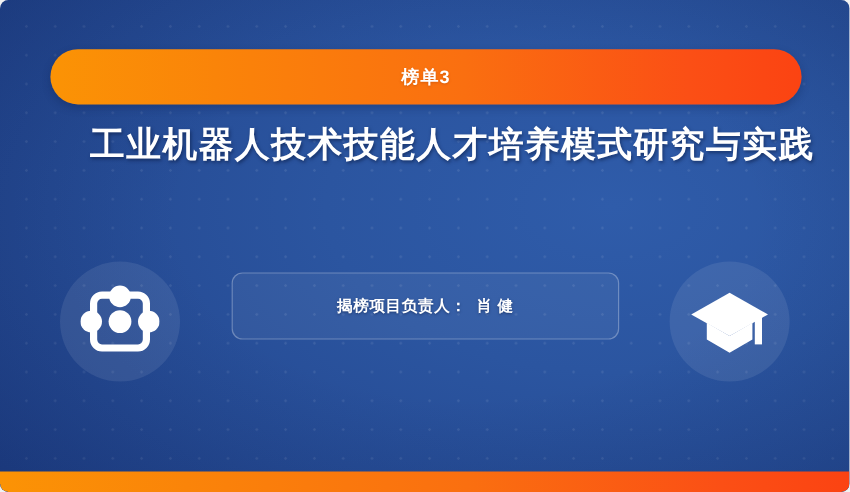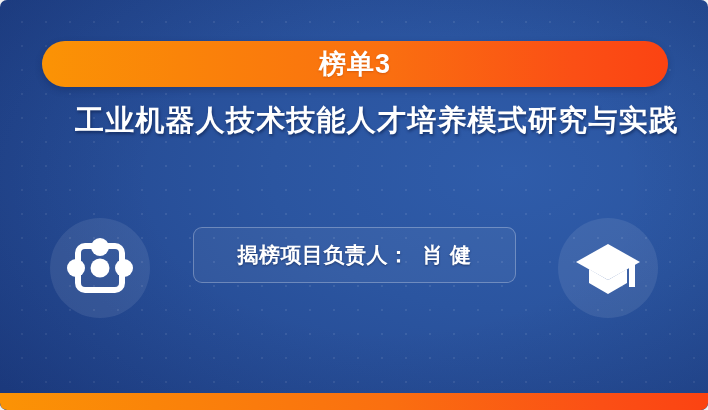--- a/index.html
+++ b/index.html
@@ -52,21 +52,21 @@
     height: 46px;
     border-radius: 23px;
     background: linear-gradient(90deg, #fb9305 0%, #fa8409 22%, #fa6f10 55%, #fb4f15 85%, #fb4312 100%);
     box-shadow: 0 3px 7px rgba(10,25,70,0.28);
     display: flex;
     align-items: center;
     justify-content: center;
   }
   .badge-label {
     color: #ffffff;
-    font-size: 27px;
+    font-size: 15px;
     font-weight: bold;
     letter-spacing: 1px;
     text-shadow: 0 1px 2px rgba(150,50,0,0.35);
   }
 
   
   .title {
     position: absolute;
     left: 0;
     right: 0;
@@ -107,21 +107,21 @@
     box-sizing: border-box;
     border: 1px solid rgba(255,255,255,0.28);
     border-radius: 9px;
     background: rgba(255,255,255,0.055);
     display: flex;
     align-items: center;
     justify-content: center;
   }
   .leader-text {
     color: #ffffff;
-    font-size: 21px;
+    font-size: 13px;
     font-weight: bold;
     letter-spacing: 0.5px;
     text-shadow: 0 1px 2px rgba(8,22,60,0.5);
     white-space: pre;
   }
 
   
   .bottom-strip {
     position: absolute;
     left: 0;

